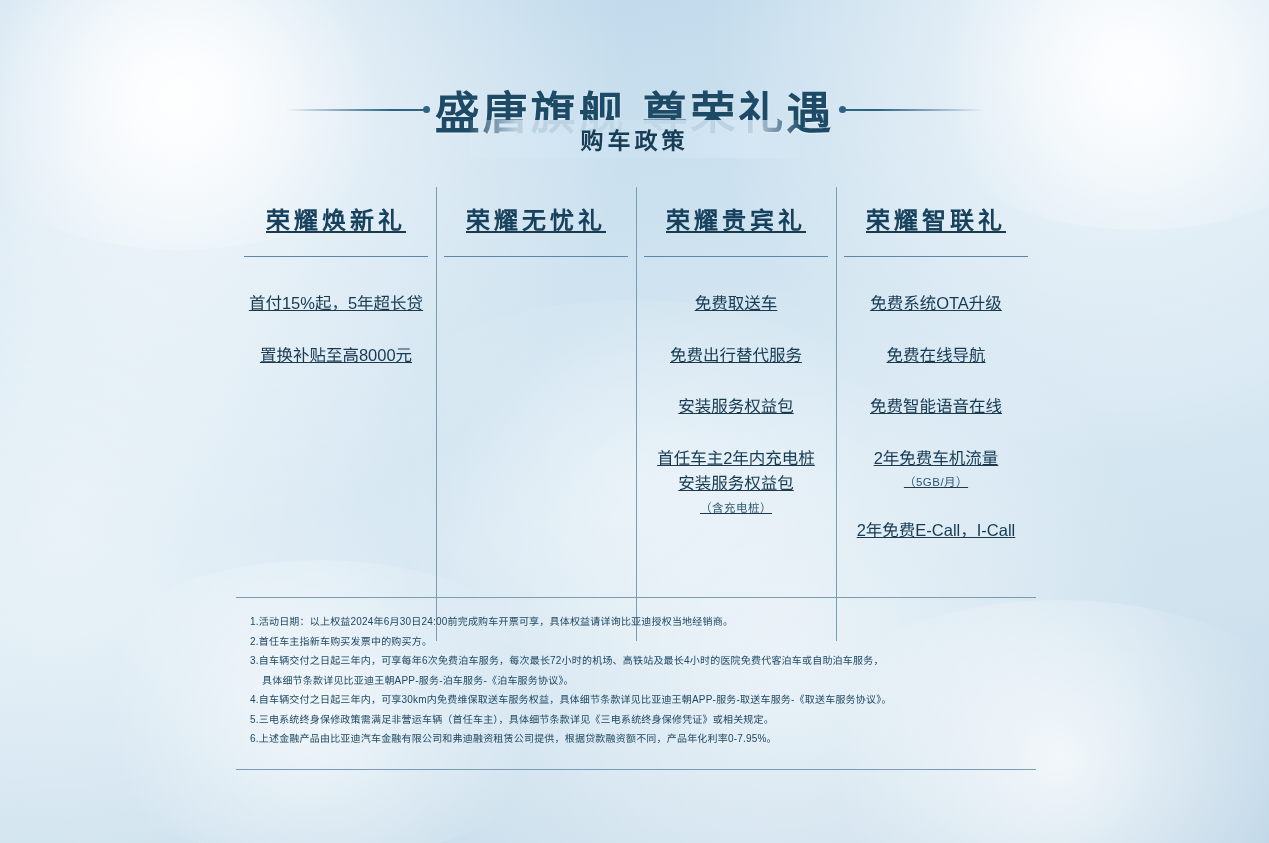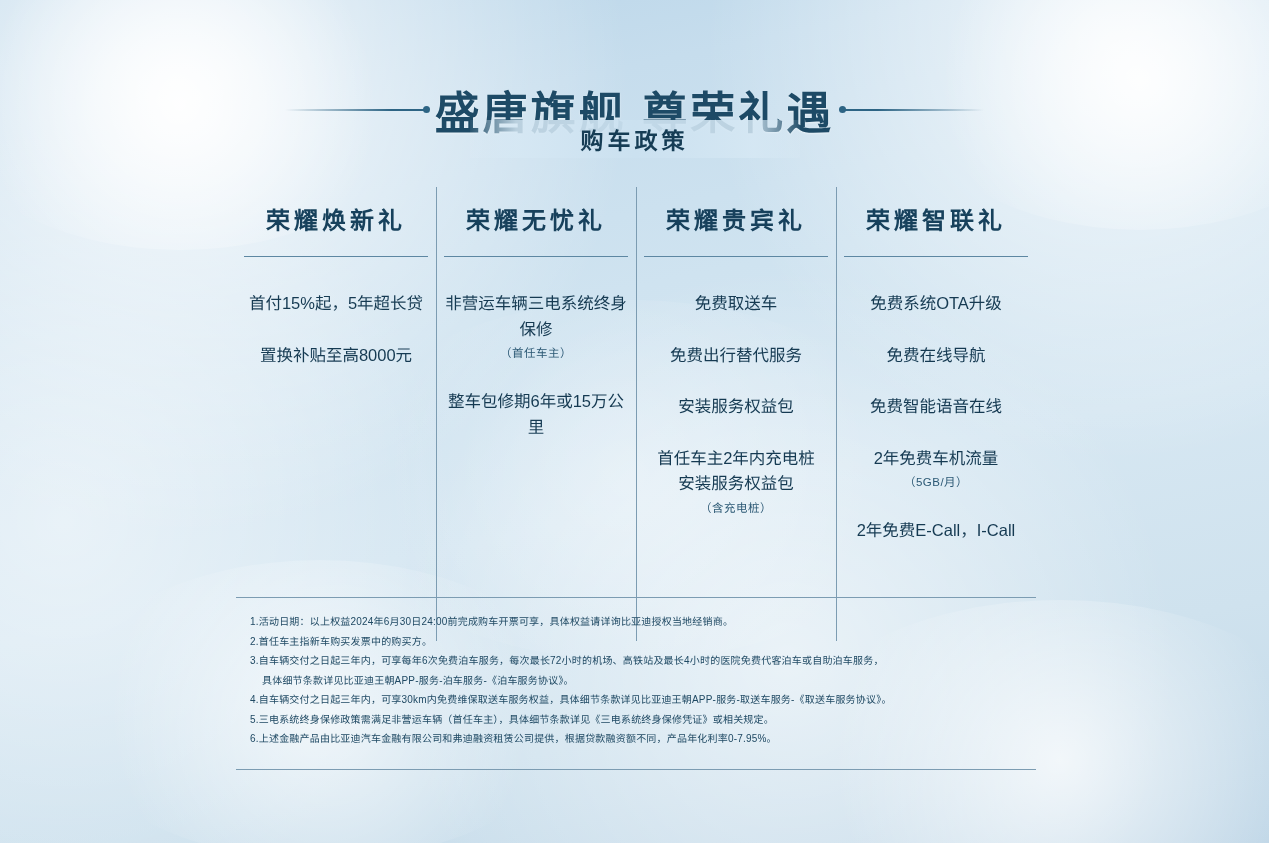--- a/index.html
+++ b/index.html
@@ -117,20 +117,21 @@
   
   .table-area {
     position: absolute;
     top: 183px;
     left: 236px;
     width: 800px;
   }
   .cols {
     display: flex;
     align-items: stretch;
+    text-decoration: underline;
   }
   .col {
     position: relative;
     flex: 1 1 0;
     text-align: center;
     padding: 0 6px;
   }
   .col + .col::before {
     content: "";
     position: absolute;
@@ -236,29 +237,20 @@
           </div>
           <div class="item">
             <span>置换补贴至高8000元</span>
           </div>
         </div>
       </div>
 
       <div class="col">
         <div class="col-head">荣耀无忧礼</div>
         <div class="head-underline"></div>
-        <div class="col-body">
-          <div class="item">
-            <span>非营运车辆三电系统终身保修</span>
-            <span class="sub">（首任车主）</span>
-          </div>
-          <div class="item">
-            <span>整车包修期6年或15万公里</span>
-          </div>
-        </div>
       </div>
 
       <div class="col">
         <div class="col-head">荣耀贵宾礼</div>
         <div class="head-underline"></div>
         <div class="col-body">
           <div class="item">
             <span>免费取送车</span>
           </div>
           <div class="item">

